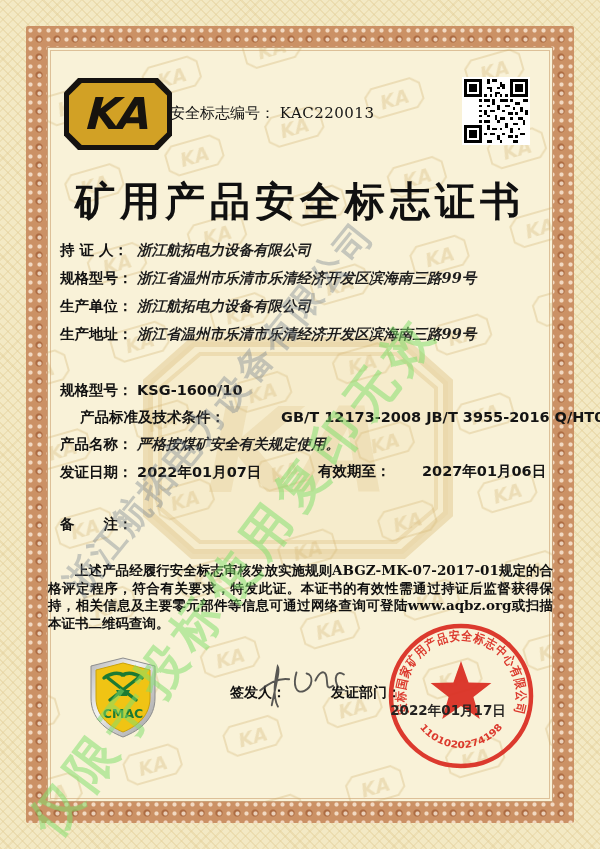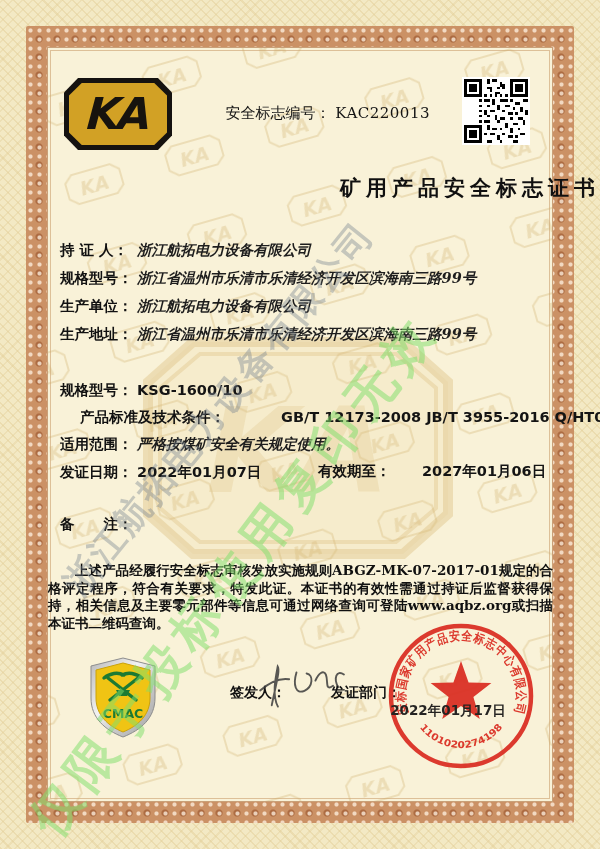--- a/index.html
+++ b/index.html
@@ -20,25 +20,25 @@
     box-shadow:inset 0 0 0 1px #c9a078, inset 0 0 0 3px #f9f2d8, inset 0 0 0 4px #ddc098;}
   .bgsvg{position:absolute;left:0;top:0;z-index:3;pointer-events:none;}
   
   .ka-badge{left:64px;top:78px;width:108px;height:72px;z-index:4;background:#151210;
     clip-path:polygon(13% 0,87% 0,100% 20%,100% 80%,87% 100%,13% 100%,0 80%,0 20%);}
   .ka-badge-in{position:absolute;inset:5px;background:#d2a125;
     clip-path:polygon(13% 0,87% 0,100% 20%,100% 80%,87% 100%,13% 100%,0 80%,0 20%);
     display:flex;align-items:center;justify-content:center;}
   .ka-badge-in span{font-size:44px;font-weight:900;font-style:italic;color:#17130e;
     letter-spacing:-3px;transform:skewX(-4deg);line-height:1;}
-  .serial{top:104px;left:170px;width:260px;text-align:right;z-index:4;
+  .serial{top:104px;left:170px;width:260px;text-align:left;z-index:4;
     font-family:"DejaVu Serif","Liberation Serif",serif;font-size:15px;color:#141414;white-space:nowrap;}
   .qr{left:462px;top:77px;width:68px;height:68px;z-index:4;background:#fff;padding:2px;box-sizing:border-box;}
-  .title{top:174px;left:0;right:0;text-align:right;z-index:4;
-    font-family:"DejaVu Serif","Liberation Serif",serif;font-weight:900;font-size:21px;
+  .title{top:174px;left:0;right:0;text-align:center;z-index:4;
+    font-family:"DejaVu Serif","Liberation Serif",serif;font-weight:900;font-size:40px;
     letter-spacing:5px;color:#101010;}
   
   .row{position:absolute;left:60px;right:40px;height:24px;z-index:4;white-space:nowrap;}
   .lab{display:inline-block;width:72px;font-weight:bold;font-size:14.5px;color:#111;
     font-family:"DejaVu Sans","Liberation Sans",sans-serif;}
   .row.wide .lab{width:196px;margin-left:20px;}
   .kai{font-family:"DejaVu Serif","Liberation Serif",serif;font-style:italic;font-weight:600;
     font-size:14.5px;color:#1d1d1d;}
   .vb{font-weight:bold;font-size:14.5px;color:#141414;font-family:"DejaVu Sans","Liberation Sans",sans-serif;}
   .para{left:48px;right:47px;top:562px;z-index:4;
@@ -132,21 +132,21 @@
   </div>
   <div class="row" style="top:380px">
     <span class="lab">规格型号：</span>
     <span class="vb">KSG-1600/10</span>
   </div>
   <div class="row wide" style="top:407px">
     <span class="lab">产品标准及技术条件：</span>
     <span class="vb">GB/T 12173-2008 JB/T 3955-2016 Q/HT001-2021</span>
   </div>
   <div class="row" style="top:434px">
-    <span class="lab">适用范围：</span>
+    <span class="lab">产品名称：</span>
     <span class="kai">严格按煤矿安全有关规定使用。</span>
   </div>
 
   <div class="row" style="top:462px">
     <span class="lab">发证日期：</span>
     <span class="vb">2022年01月07日</span>
     <span class="lab" style="position:absolute;left:258px;width:auto">有效期至：</span>
     <span class="vb" style="position:absolute;left:362px">2027年01月06日</span>
   </div>
 

